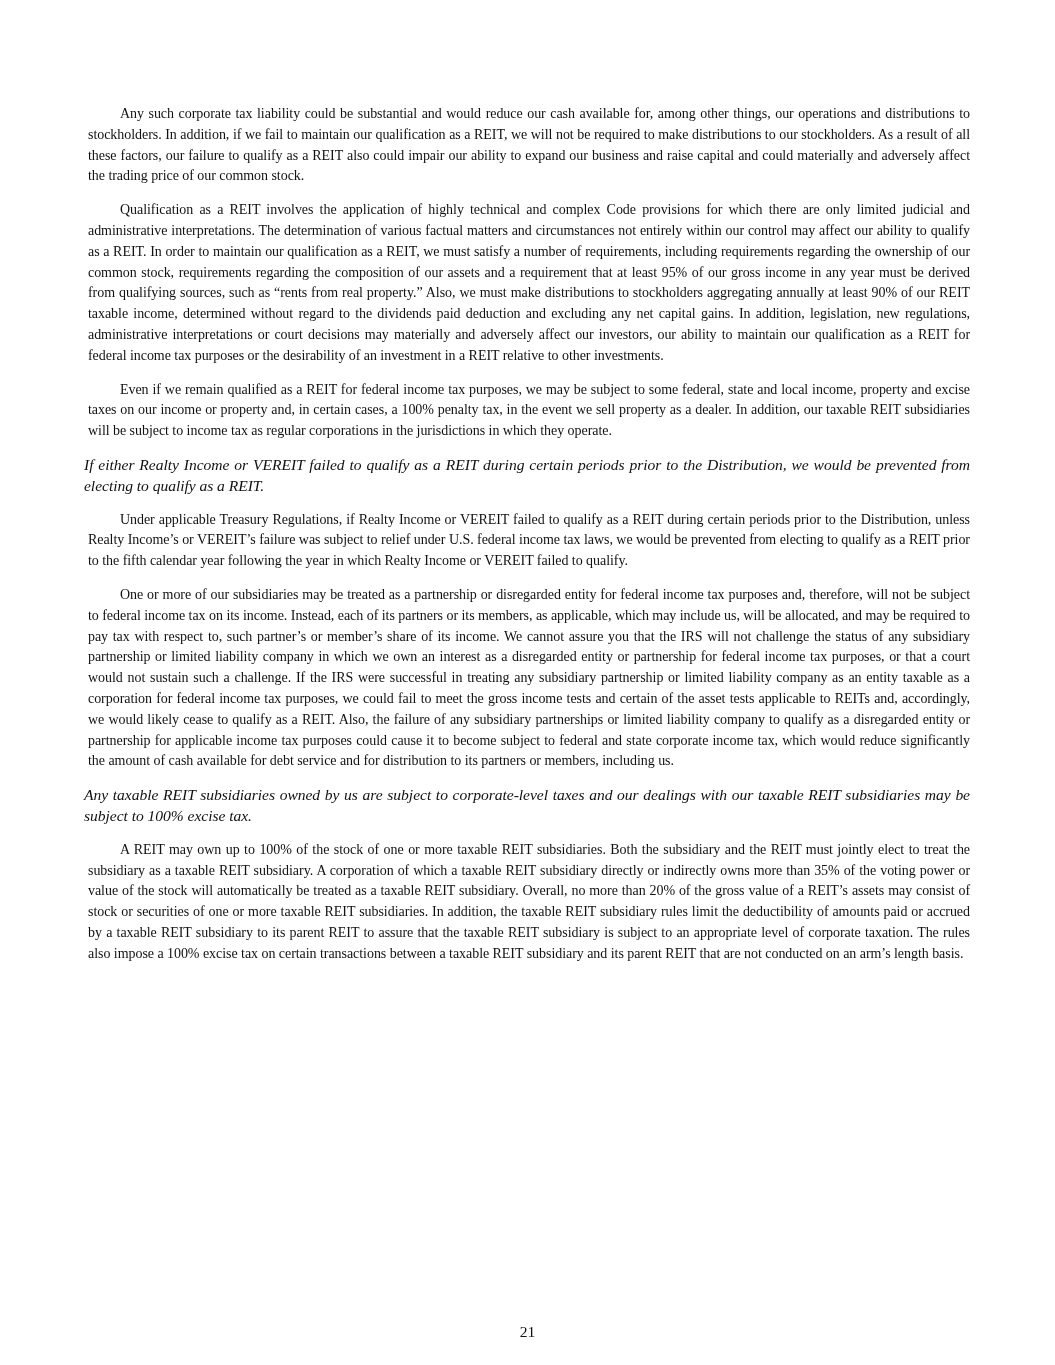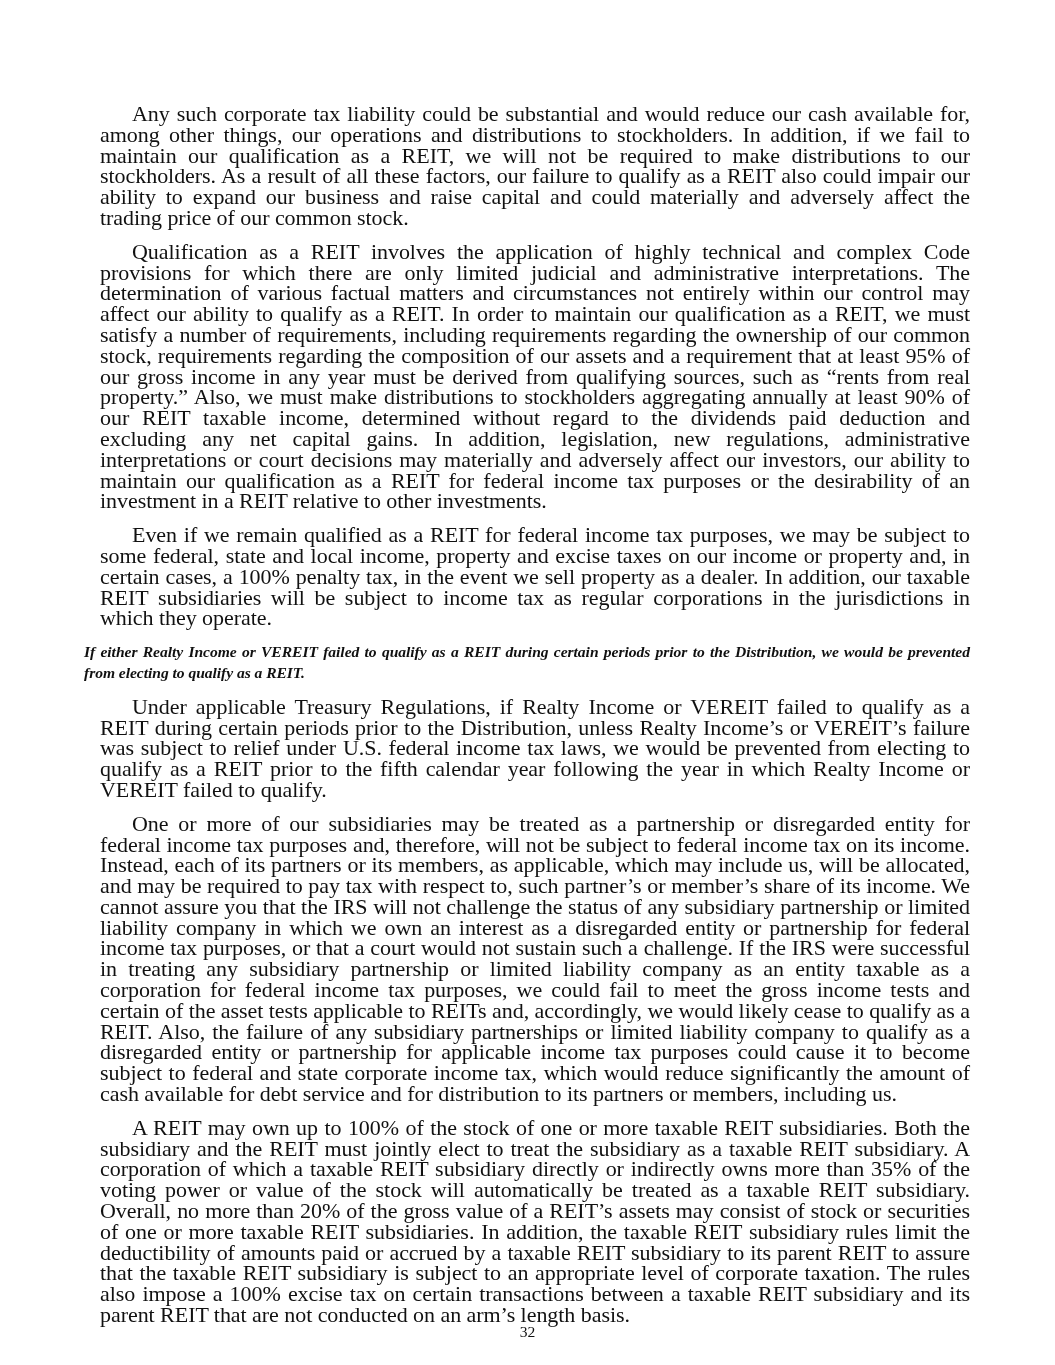--- a/index.html
+++ b/index.html
@@ -15,33 +15,33 @@
       font-family: "Liberation Serif", "DejaVu Serif", serif;
       color: #111111;
     }
     .page {
       position: absolute;
       left: 84px;
       top: 104px;
       width: 886px;
     }
     .para {
-      margin: 0 0 13px 16px;
-      font-size: 22px;
+      margin: 0 0 13px 4px;
+      font-size: 14px;
       line-height: 20.8px;
       text-align: justify;
       text-indent: 32px;
       letter-spacing: -0.05px;
     }
     .heading {
       margin: 0 0 13px 0;
       font-size: 15.6px;
       line-height: 20.8px;
       text-align: justify;
-      font-weight: bold;
+      font-weight: normal;
       font-style: italic;
       letter-spacing: -0.05px;
     }
     .page-number {
       position: absolute;
       left: 0;
       width: 1055px;
       top: 1322px;
       text-align: center;
       font-size: 15.6px;
@@ -51,16 +51,17 @@
 </head>
 <body>
 
 <div class="page">
   <p class="para">Any such corporate tax liability could be substantial and would reduce our cash available for, among other things, our operations and distributions to stockholders. In addition, if we fail to maintain our qualification as a REIT, we will not be required to make distributions to our stockholders. As a result of all these factors, our failure to qualify as a REIT also could impair our ability to expand our business and raise capital and could materially and adversely affect the trading price of our common stock.</p>
   <p class="para">Qualification as a REIT involves the application of highly technical and complex Code provisions for which there are only limited judicial and administrative interpretations. The determination of various factual matters and circumstances not entirely within our control may affect our ability to qualify as a REIT. In order to maintain our qualification as a REIT, we must satisfy a number of requirements, including requirements regarding the ownership of our common stock, requirements regarding the composition of our assets and a requirement that at least 95% of our gross income in any year must be derived from qualifying sources, such as “rents from real property.” Also, we must make distributions to stockholders aggregating annually at least 90% of our REIT taxable income, determined without regard to the dividends paid deduction and excluding any net capital gains. In addition, legislation, new regulations, administrative interpretations or court decisions may materially and adversely affect our investors, our ability to maintain our qualification as a REIT for federal income tax purposes or the desirability of an investment in a REIT relative to other investments.</p>
   <p class="para">Even if we remain qualified as a REIT for federal income tax purposes, we may be subject to some federal, state and local income, property and excise taxes on our income or property and, in certain cases, a 100% penalty tax, in the event we sell property as a dealer. In addition, our taxable REIT subsidiaries will be subject to income tax as regular corporations in the jurisdictions in which they operate.</p>
   <p class="heading">If either Realty Income or VEREIT failed to qualify as a REIT during certain periods prior to the Distribution, we would be prevented from electing to qualify as a REIT.</p>
   <p class="para">Under applicable Treasury Regulations, if Realty Income or VEREIT failed to qualify as a REIT during certain periods prior to the Distribution, unless Realty Income’s or VEREIT’s failure was subject to relief under U.S. federal income tax laws, we would be prevented from electing to qualify as a REIT prior to the fifth calendar year following the year in which Realty Income or VEREIT failed to qualify.</p>
   <p class="para">One or more of our subsidiaries may be treated as a partnership or disregarded entity for federal income tax purposes and, therefore, will not be subject to federal income tax on its income. Instead, each of its partners or its members, as applicable, which may include us, will be allocated, and may be required to pay tax with respect to, such partner’s or member’s share of its income. We cannot assure you that the IRS will not challenge the status of any subsidiary partnership or limited liability company in which we own an interest as a disregarded entity or partnership for federal income tax purposes, or that a court would not sustain such a challenge. If the IRS were successful in treating any subsidiary partnership or limited liability company as an entity taxable as a corporation for federal income tax purposes, we could fail to meet the gross income tests and certain of the asset tests applicable to REITs and, accordingly, we would likely cease to qualify as a REIT. Also, the failure of any subsidiary partnerships or limited liability company to qualify as a disregarded entity or partnership for applicable income tax purposes could cause it to become subject to federal and state corporate income tax, which would reduce significantly the amount of cash available for debt service and for distribution to its partners or members, including us.</p>
+  <p class="heading">Any taxable REIT subsidiaries owned by us are subject to corporate-level taxes and our dealings with our taxable REIT subsidiaries may be subject to 100% excise tax.</p>
   <p class="para">A REIT may own up to 100% of the stock of one or more taxable REIT subsidiaries. Both the subsidiary and the REIT must jointly elect to treat the subsidiary as a taxable REIT subsidiary. A corporation of which a taxable REIT subsidiary directly or indirectly owns more than 35% of the voting power or value of the stock will automatically be treated as a taxable REIT subsidiary. Overall, no more than 20% of the gross value of a REIT’s assets may consist of stock or securities of one or more taxable REIT subsidiaries. In addition, the taxable REIT subsidiary rules limit the deductibility of amounts paid or accrued by a taxable REIT subsidiary to its parent REIT to assure that the taxable REIT subsidiary is subject to an appropriate level of corporate taxation. The rules also impose a 100% excise tax on certain transactions between a taxable REIT subsidiary and its parent REIT that are not conducted on an arm’s length basis.</p>
 </div>
 
-<div class="page-number">32</div>
+<div class="page-number">21</div>
 
 </body></html>

